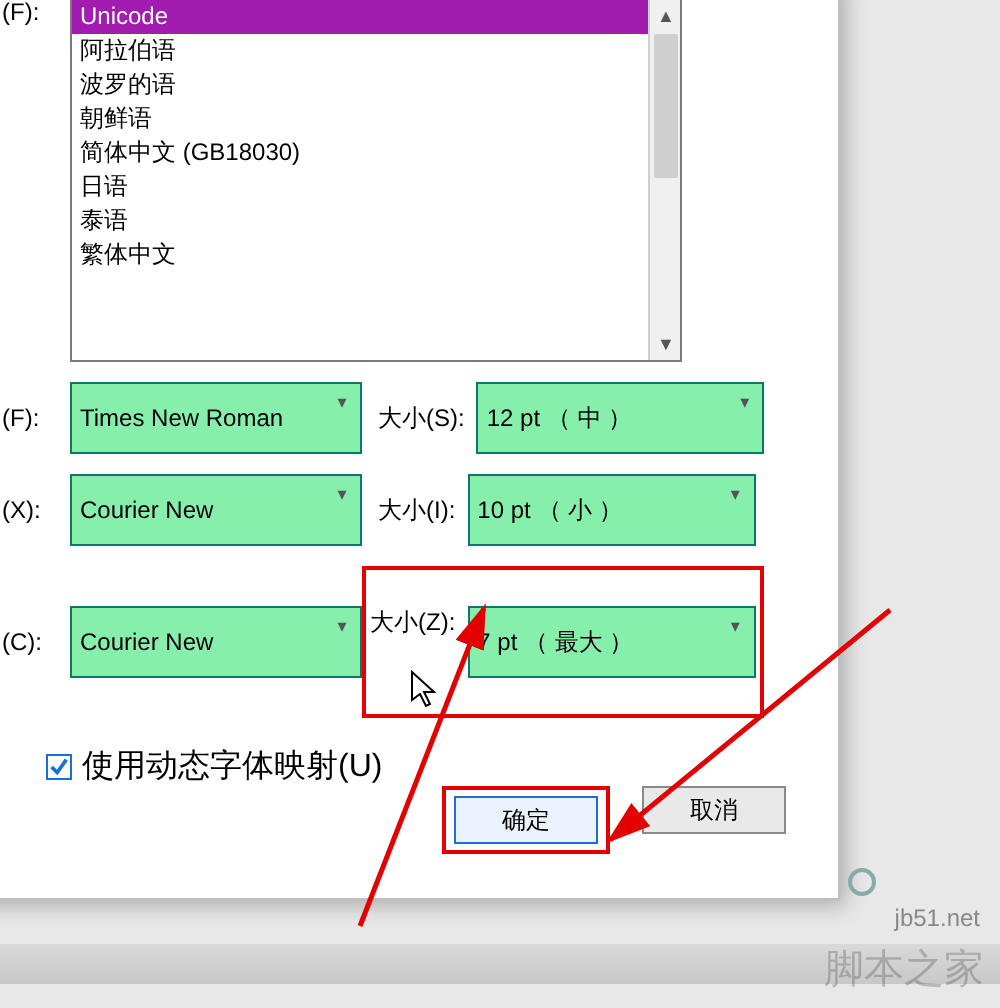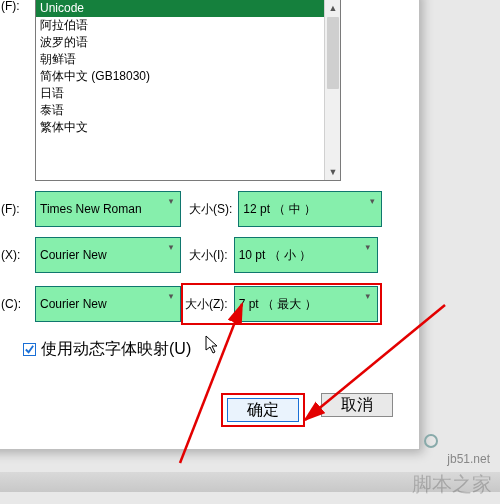--- a/index.html
+++ b/index.html
@@ -10,21 +10,21 @@
     background: #fff; border: 1px solid #bfbfbf; box-shadow: 3px 3px 10px rgba(0,0,0,0.25);
   }
   .content { padding: 8px 12px 10px 28px; font-size: 12px; color: #000; }
   .row { display: flex; align-items: center; margin-bottom: 10px; }
   .label-l { width: 34px; text-shadow: none; }
   .listbox {
     width: 306px; height: 182px; border: 1px solid #7a7a7a; background: #fff;
     overflow: hidden; position: relative; font-family: "SimSun", monospace; font-size: 12px;
   }
   .listbox .item { padding: 1px 4px; line-height: 15px; white-space: nowrap; }
-  .listbox .sel { background: #15803d; color: #fff; }
+  .listbox .sel { background: #a21caf; color: #fff; }
   .listbox .sb {
     position: absolute; right: 0; top: 0; width: 16px; height: 100%;
     background: #f0f0f0; border-left: 1px solid #d0d0d0;
   }
   .listbox .sb .arrow {
     position: absolute; left: 0; width: 16px; height: 16px;
     display: flex; align-items: center; justify-content: center; font-size: 9px; color: #555;
   }
   .listbox .sb .arrow.up { top: 0; }
   .listbox .sb .arrow.dn { bottom: 0; }
@@ -37,32 +37,32 @@
     display: flex; align-items: center; padding: 0 18px 0 4px; font-size: 12px;
     font-family: "SimSun", monospace;
   }
   .combo .caret {
     position: absolute; right: 2px; top: 2px; width: 14px; height: 14px;
     display: flex; align-items: center; justify-content: center; font-size: 9px; color: #555;
   }
   .font-combo { width: 146px; }
   .size-label { margin: 0 6px 0 8px; }
   .size-combo { width: 144px; }
-  .hlbox { border: 2px solid #e30000; padding: 1px 2px; display: inline-flex; align-items: center; }
+  .hlbox { border: 2px solid #e30000; padding: 18px 2px; display: inline-flex; }
   .chkrow { display: flex; align-items: center; margin: 14px 0 20px 22px; font-size: 16px; }
   .chk {
     width: 13px; height: 13px; border: 1px solid #1a6fd6; margin-right: 5px;
     display: flex; align-items: center; justify-content: center; background: #fff;
   }
   .chk svg { width: 11px; height: 11px; }
   .cursor { position: absolute; left: 205px; top: 335px; width: 16px; height: 20px; pointer-events: none; }
   .btnrow { display: flex; justify-content: flex-end; gap: 16px; padding: 0 14px 0 0; position: absolute; right: 12px; bottom: 22px; }
   .btn {
     width: 72px; height: 24px; border: 1px solid #8a8a8a; background: #e9e9e9;
-    display: flex; align-items: center; justify-content: center; font-size: 16px;
+    display: flex; align-items: center; justify-content: center; font-size: 12px;
   }
   .btn.ok { border: 1px solid #1a6fd6; background: #eaf3fd; }
   .ok-wrap { border: 2px solid #e30000; padding: 3px 4px; }
   .anno-arrow { position: absolute; pointer-events: none; }
   .shadowbar { position: absolute; left: 0; right: 0; top: 472px; height: 20px; background: linear-gradient(#d9d9d9,#c8c8c8); }
   .watermark {
     position: absolute; right: 8px; bottom: 6px; color: rgba(0,0,0,0.2);
     font-size: 20px; font-family: "SimSun", serif; margin-top: 36px;
   }
   .wm-url { position: absolute; right: 10px; bottom: 38px; color: #888; font-size: 12px; }

